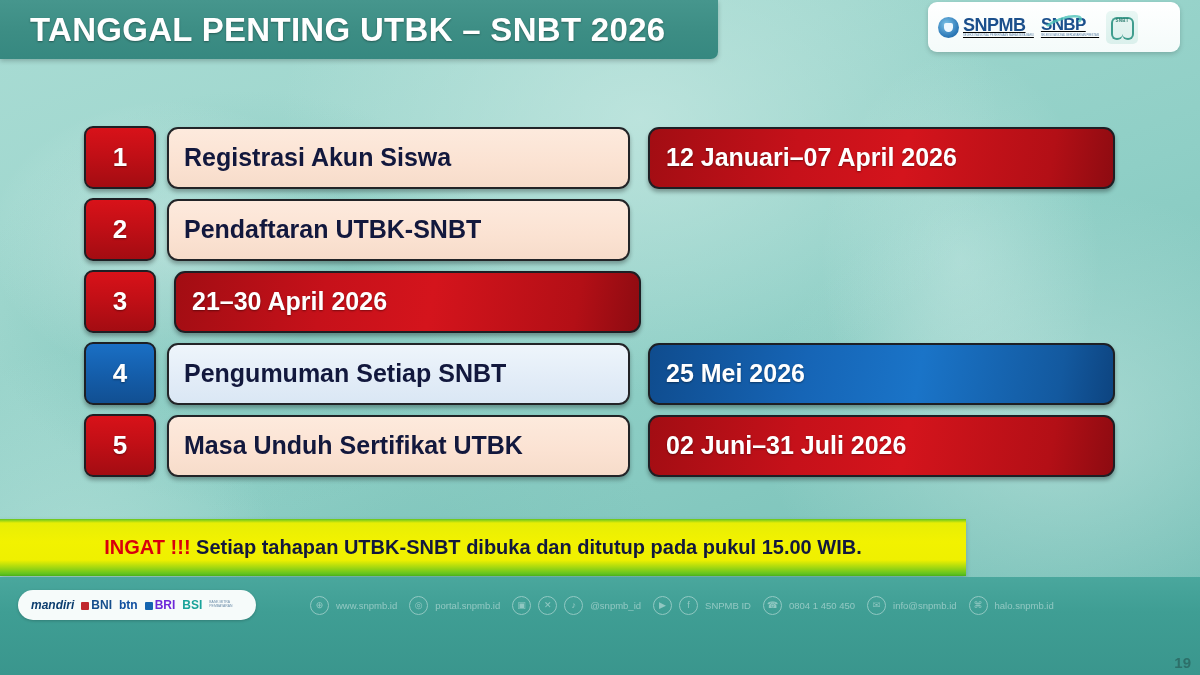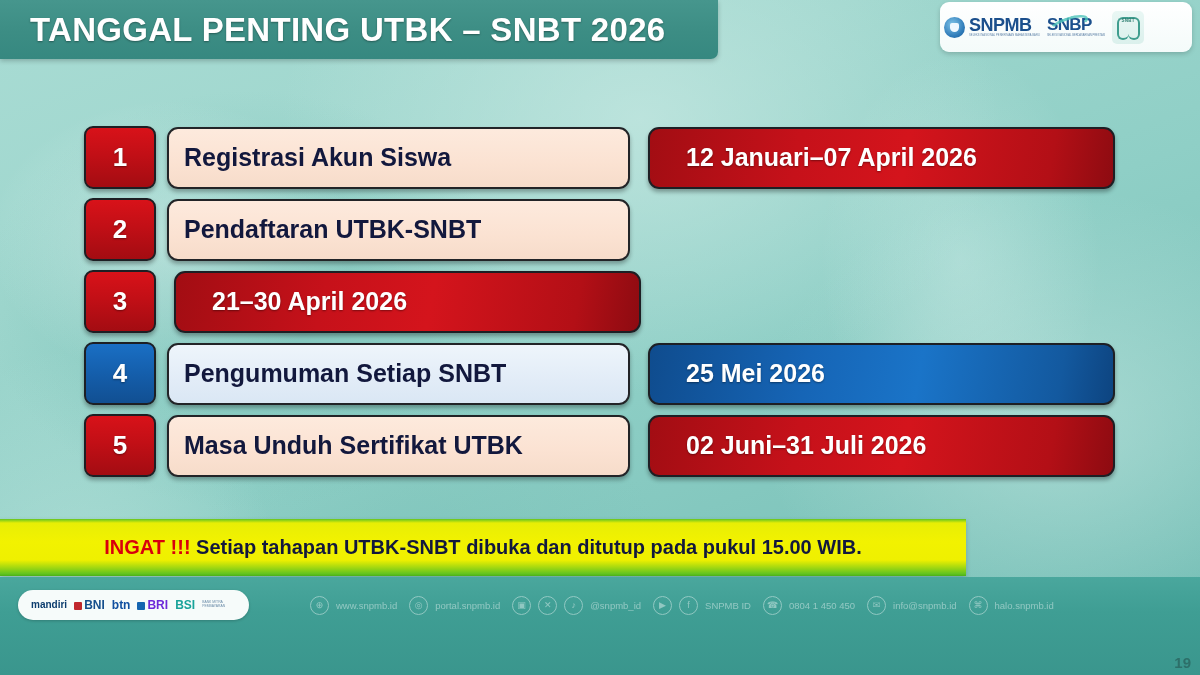--- a/index.html
+++ b/index.html
@@ -40,26 +40,27 @@
   .titlebar-text {
     margin-left:30px;
     font-size:33px; font-weight:bold; color:#ffffff;
     letter-spacing:0.3px;
     text-shadow:0 1px 2px rgba(0,0,0,0.35);
     white-space:nowrap;
   }
 
   
   .logopanel {
-    position:absolute; right:8px; top:2px; width:252px; height:50px;
+    position:absolute; right:20px; top:2px; width:252px; height:50px;
     background:linear-gradient(180deg,#ffffff 0%,#f4fbfa 100%);
     border-radius:9px;
     display:flex; align-items:center; gap:7px;
-    padding:0 4px;
+    padding:0 10px;
     box-shadow:0 2px 5px rgba(0,0,0,0.18);
+    text-decoration:underline;
   }
   .snpmb-logo { display:flex; align-items:center; gap:4px; }
   .snpmb-seal {
     width:21px; height:21px; border-radius:50%;
     background:radial-gradient(circle at 40% 35%, #7fc4e8 0%, #2e7ab8 65%, #1b5c96 100%);
     display:flex; align-items:center; justify-content:center;
     flex:none;
   }
   .snpmb-seal::after {
     content:""; width:9px; height:9px; border-radius:2px 2px 50% 50%;
@@ -131,21 +132,21 @@
     overflow:hidden; white-space:nowrap;
   }
   .label.cream { background:linear-gradient(180deg,#fdeadd 0%,#fbe2d2 60%,#f6dcca 100%); }
   .label.ice   { background:linear-gradient(180deg,#eef5fb 0%,#e2ecf7 60%,#dae7f4 100%); }
 
   .date {
     width:467px; height:62px; margin-left:18px; flex:none;
     border-radius:11px;
     border:2px solid #1d1f24;
     display:flex; align-items:center;
-    padding-left:36px;
+    padding-left:16px;
     font-size:25px; font-weight:bold; color:#ffffff;
     text-shadow:0 1px 2px rgba(0,0,0,0.4);
     box-shadow:0 3px 4px rgba(0,0,0,0.33);
     overflow:hidden; white-space:nowrap;
   }
   .date.red  { background:linear-gradient(100deg,#a20d13 0%,#c6111a 32%,#d4141c 55%,#b30f16 86%,#8d0b11 100%); }
   .date.blue { background:linear-gradient(100deg,#0f4c8e 0%,#1665b6 34%,#1a74c8 58%,#13599f 88%,#0d4480 100%); }
 
   
   .banner {
@@ -165,21 +166,21 @@
     background:linear-gradient(180deg,#4aa79d 0%,#3f9e94 35%,#3a968d 100%);
   }
   .banks {
     position:absolute; left:18px; top:13px; height:30px;
     background:#f6fbfa; border-radius:15px;
     display:flex; align-items:center; gap:7px;
     padding:0 13px;
     box-shadow:0 1px 3px rgba(0,0,0,0.2);
   }
   .bank { font-size:12px; font-weight:bold; line-height:1; white-space:nowrap; }
-  .bank.mandiri { color:#0c3d6e; font-size:10px; }
+  .bank.mandiri { color:#0c3d6e; font-size:12px; font-style:italic; }
   .bank.bni { color:#154e8c; }
   .bank.btn { color:#0f4fa0; }
   .bank.bri { color:#6d28d9; }
   .bank.bsi { color:#19a39a; }
   .bank-sq {
     display:inline-block; width:8px; height:8px; border-radius:1px;
     background:#c0282d; margin-right:2px; vertical-align:-1px;
   }
   .bank-sq.blue { background:#1565b0; }
   .bank-tag { font-size:3.4px; color:#6a8ba8; line-height:1.1; max-width:34px; }

